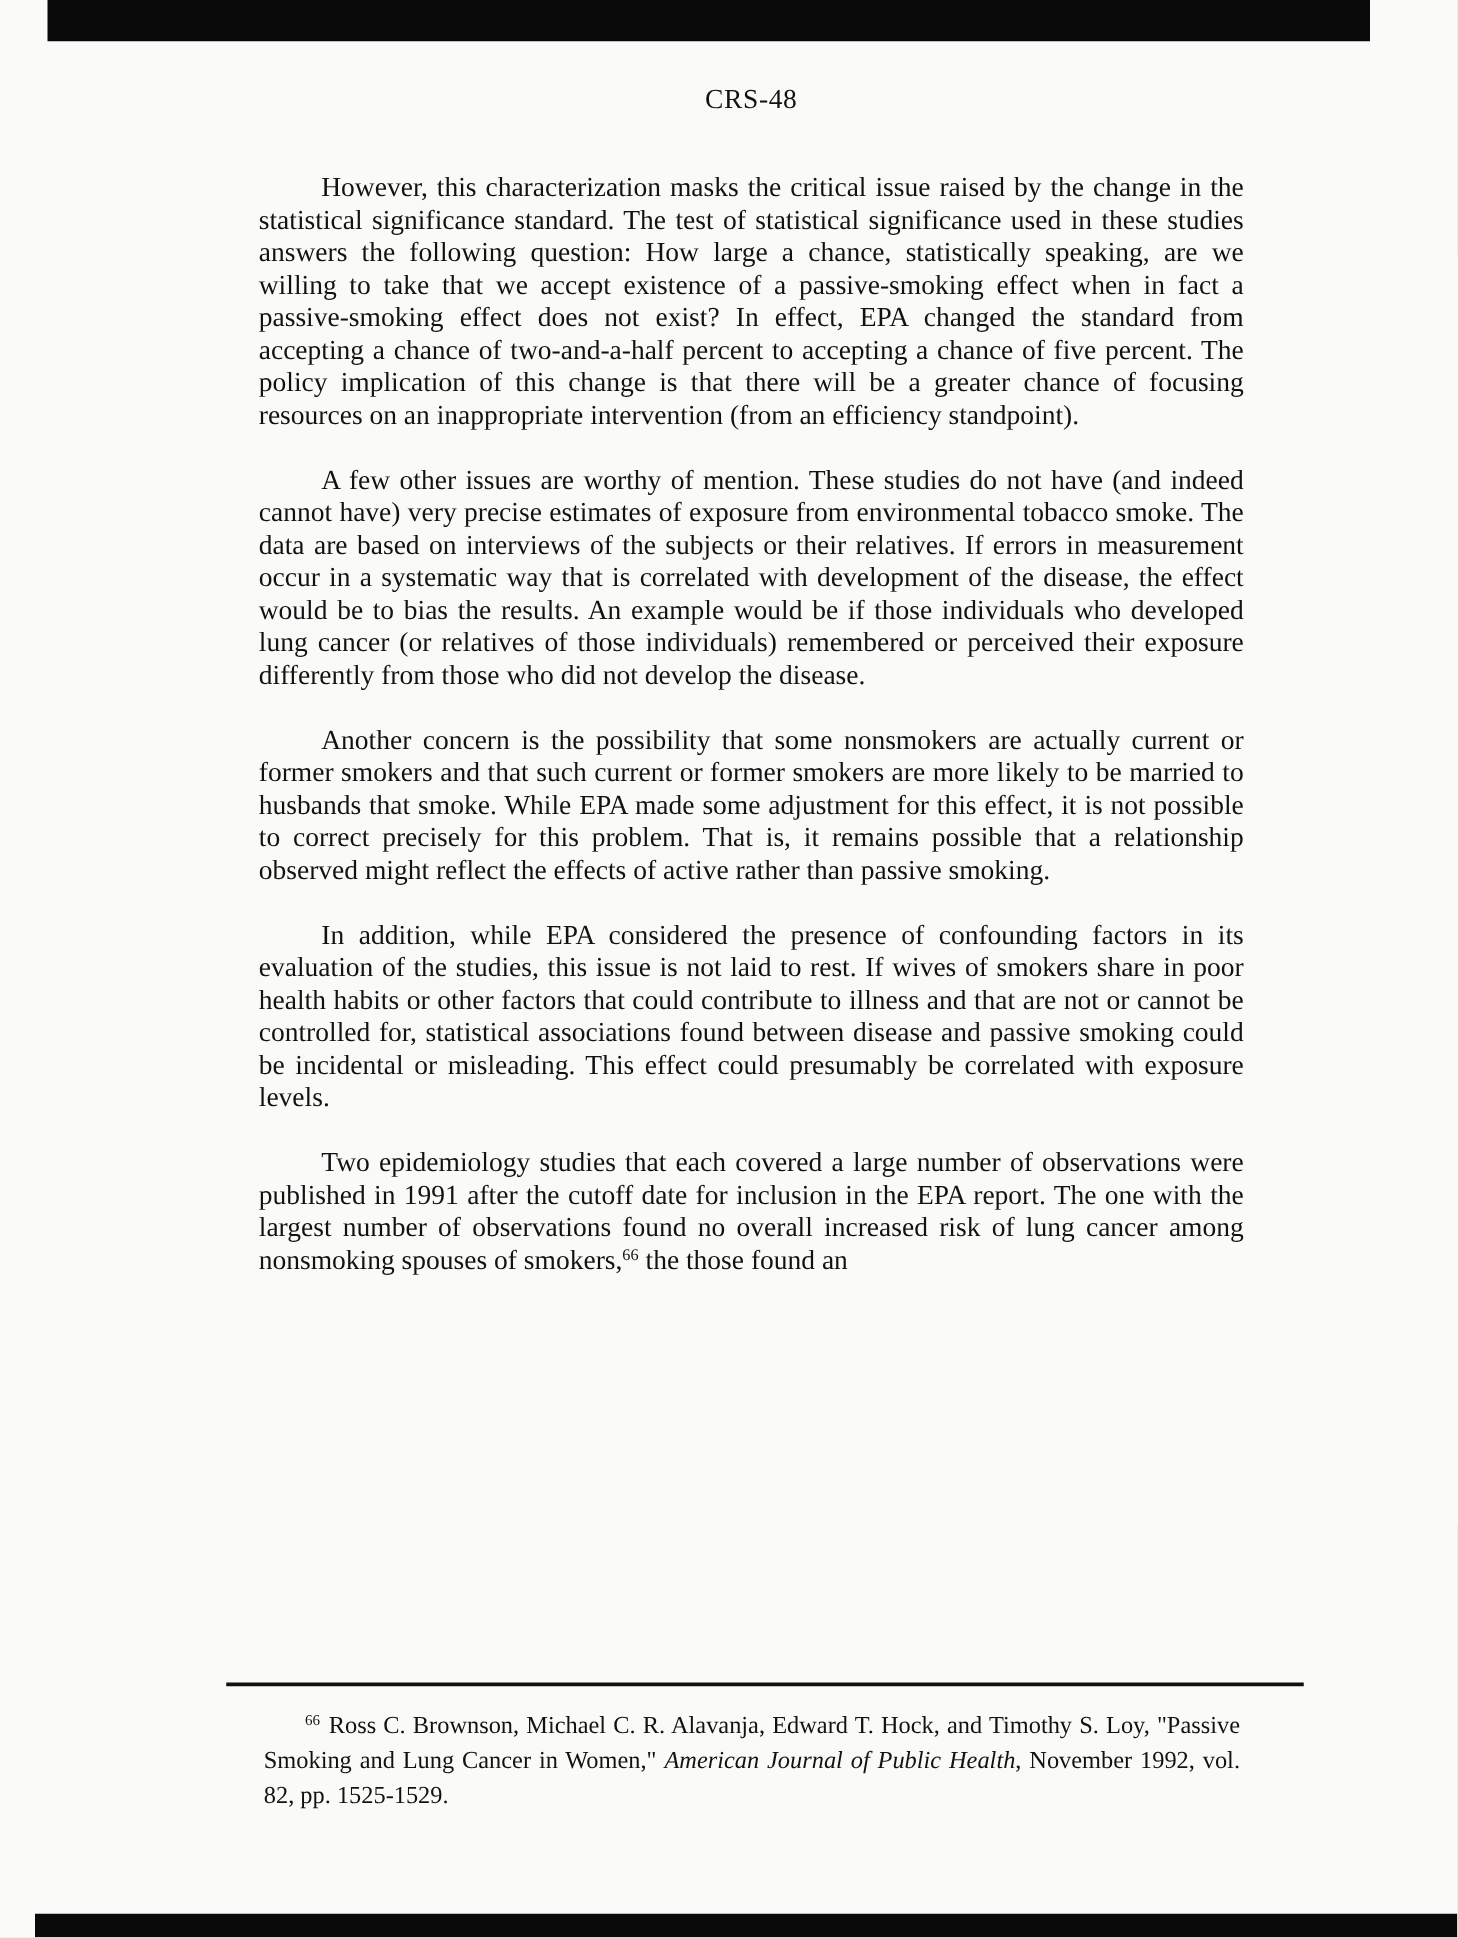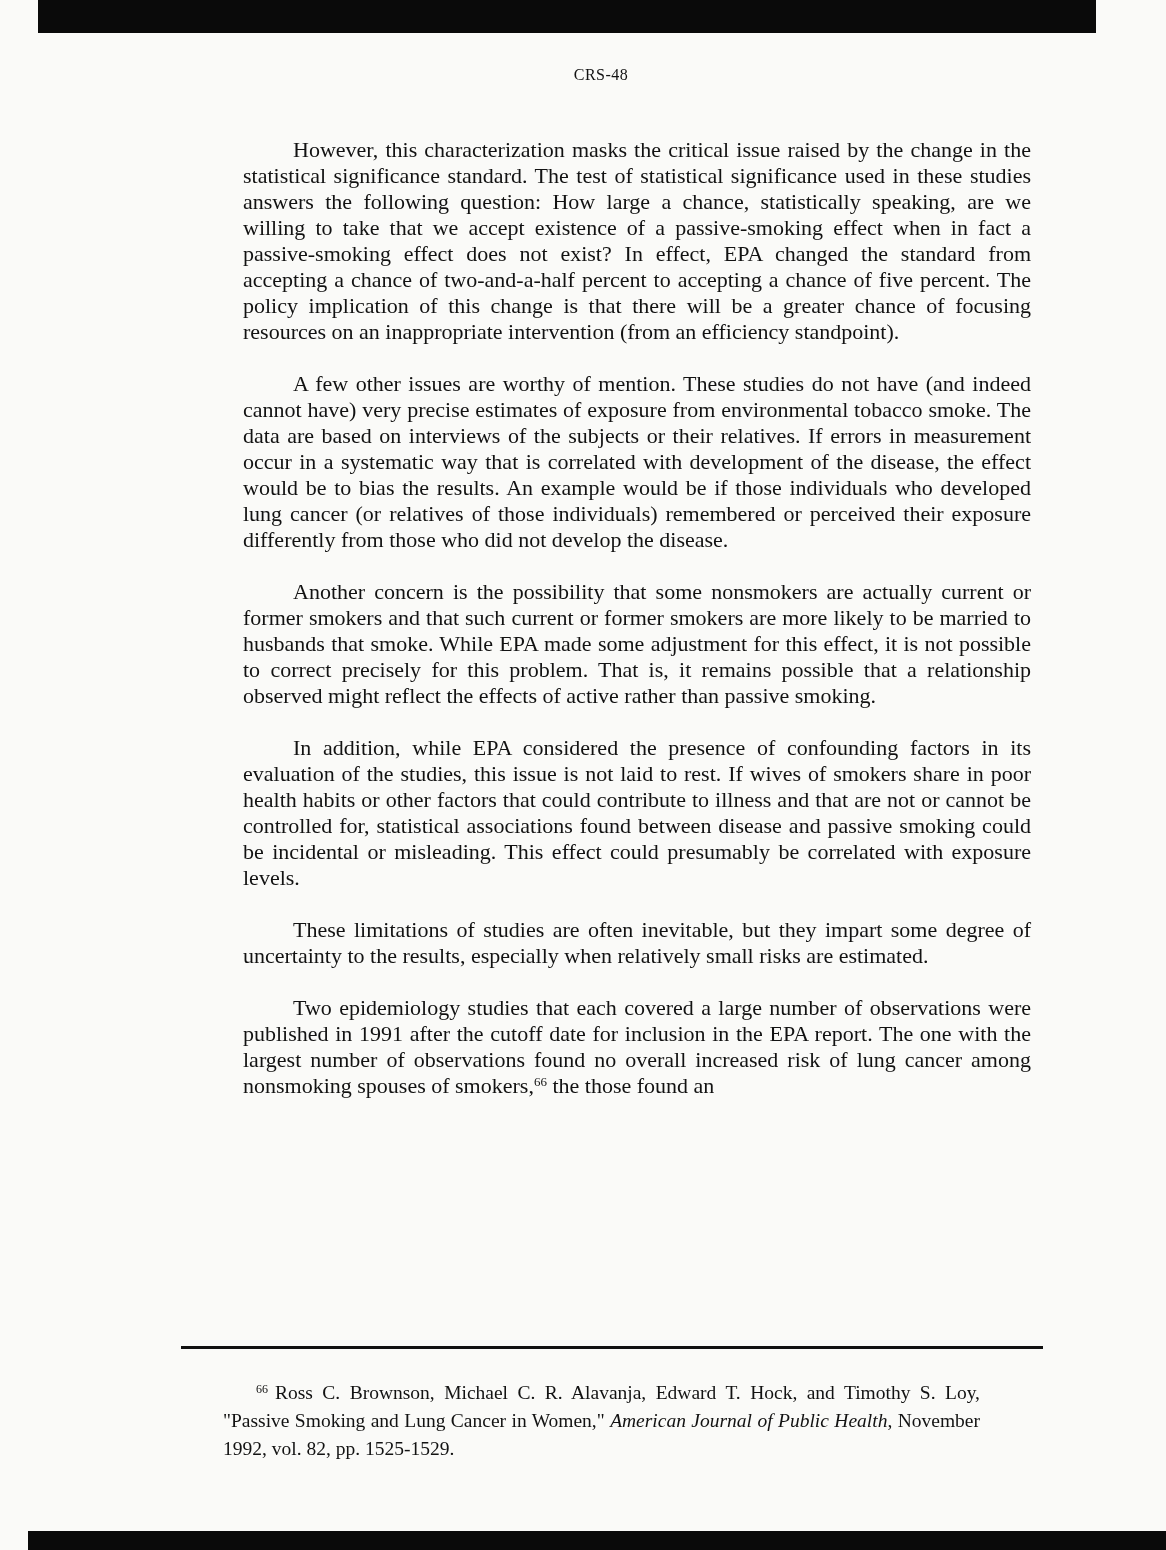--- a/index.html
+++ b/index.html
@@ -31,32 +31,31 @@
     top: 1531px;
     width: 1138px;
     height: 19px;
   }
   .page-number {
     position: absolute;
     left: 207px;
     top: 66px;
     width: 788px;
     text-align: center;
-    font-size: 16px;
+    font-size: 22px;
     letter-spacing: 0.5px;
   }
   .body-text {
     position: absolute;
     left: 207px;
     top: 137px;
     width: 788px;
     font-size: 22px;
     line-height: 26px;
     text-align: justify;
-    margin-left: 36px;
   }
   .body-text p {
     margin: 0 0 26px 0;
     text-indent: 50px;
   }
   .fn-ref {
     font-size: 13px;
     line-height: 0;
     position: relative;
     top: -7px;
@@ -73,21 +72,21 @@
   .footnote {
     position: absolute;
     left: 207px;
     top: 1363px;
     width: 789px;
     font-size: 19.5px;
     line-height: 28px;
     text-align: justify;
   }
   .footnote p {
-    margin: 16px;
+    margin: 4px;
     text-indent: 33px;
   }
   .fn-marker {
     font-size: 12px;
     line-height: 0;
     position: relative;
     top: -6px;
     margin-right: 7px;
   }
   .footnote .journal {
@@ -101,21 +100,20 @@
 
   <div class="scan-bar top"></div>
 
   <div class="page-number">CRS-48</div>
 
   <div class="body-text">
     <p><span>However, this characterization masks the critical issue raised by the change in the statistical significance standard.  The test of statistical significance used in these studies answers the following question:  How large a chance, statistically speaking, are we willing to take that we accept existence of a passive-smoking effect when in fact a passive-smoking effect does not exist?  In effect, EPA changed the standard from accepting a chance of two-and-a-half percent to accepting a chance of five percent.  The policy implication of this change is that there will be a greater chance of focusing resources on an inappropriate intervention (from an efficiency standpoint).</span></p>
     <p><span>A few other issues are worthy of mention.  These studies do not have (and indeed cannot have) very precise estimates of exposure from environmental tobacco smoke.  The data are based on interviews of the subjects or their relatives.  If errors in measurement occur in a systematic way that is correlated with development of the disease, the effect would be to bias the results.  An example would be if those individuals who developed lung cancer (or relatives of those individuals) remembered or perceived their exposure differently from those who did not develop the disease.</span></p>
     <p><span>Another concern is the possibility that some nonsmokers are actually current or former smokers and that such current or former smokers are more likely to be married to husbands that smoke.  While EPA made some adjustment for this effect, it is not possible to correct precisely for this problem.  That is, it remains possible that a relationship observed might reflect the effects of active rather than passive smoking.</span></p>
     <p><span>In addition, while EPA considered the presence of confounding factors in its evaluation of the studies, this issue is not laid to rest.  If wives of smokers share in poor health habits or other factors that could contribute to illness and that are not or cannot be controlled for, statistical associations found between disease and passive smoking could be incidental or misleading.  This effect could presumably be correlated with exposure levels.</span></p>
-    <p><span>These limitations of studies are often inevitable, but they impart some degree of uncertainty to the results, especially when relatively small risks are estimated.</span></p>
     <p><span>Two epidemiology studies that each covered a large number of observations were published in 1991 after the cutoff date for inclusion in the EPA report.  The one with the largest number of observations found no overall increased risk of lung cancer among nonsmoking spouses of smokers,</span><span class="fn-ref">66</span><span> the those found an</span></p>
   </div>
 
   <div class="footnote-rule"></div>
 
   <div class="footnote">
     <p><span class="fn-marker">66</span><span>Ross C. Brownson, Michael C. R. Alavanja, Edward T. Hock, and Timothy S. Loy, "Passive Smoking and Lung Cancer in Women," </span><span class="journal">American Journal of Public Health</span><span>, November 1992, vol. 82, pp. 1525-1529.</span></p>
   </div>
 
   <div class="scan-bar bottom"></div>

